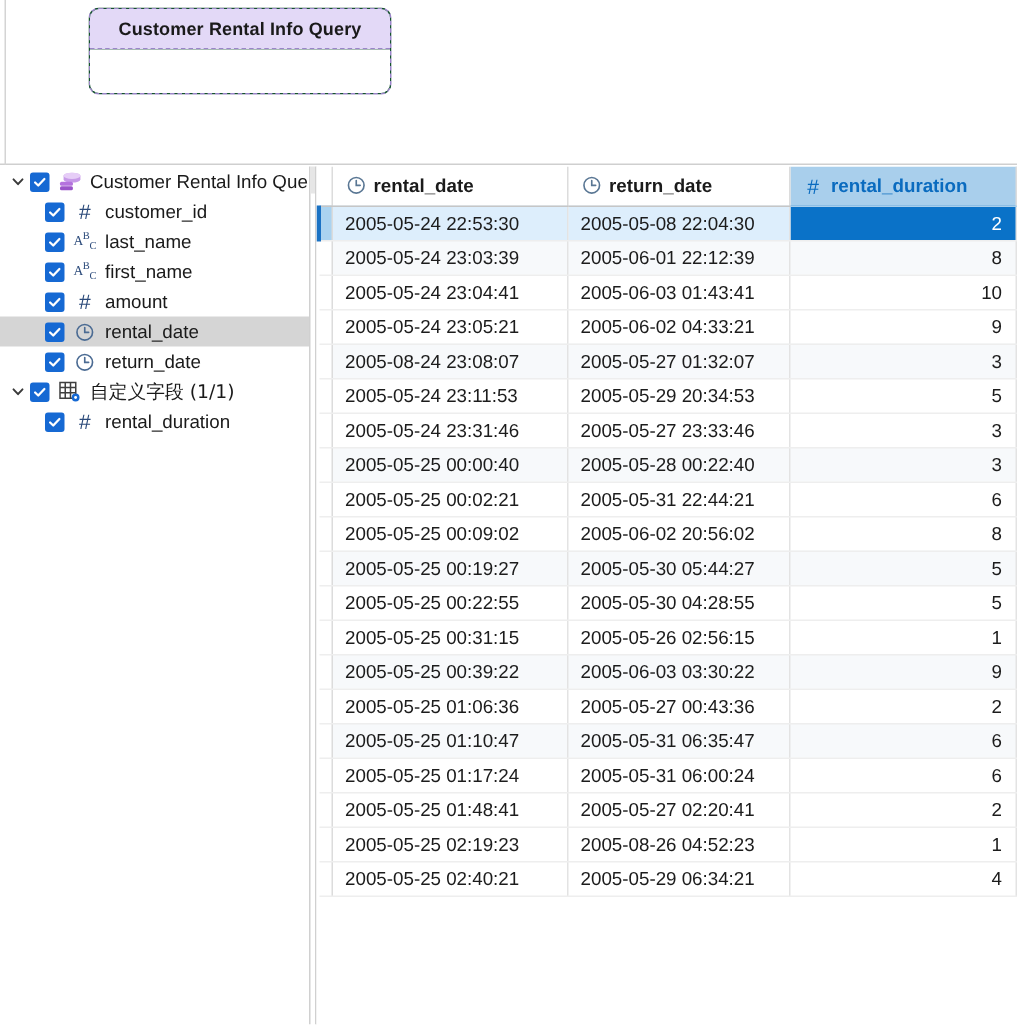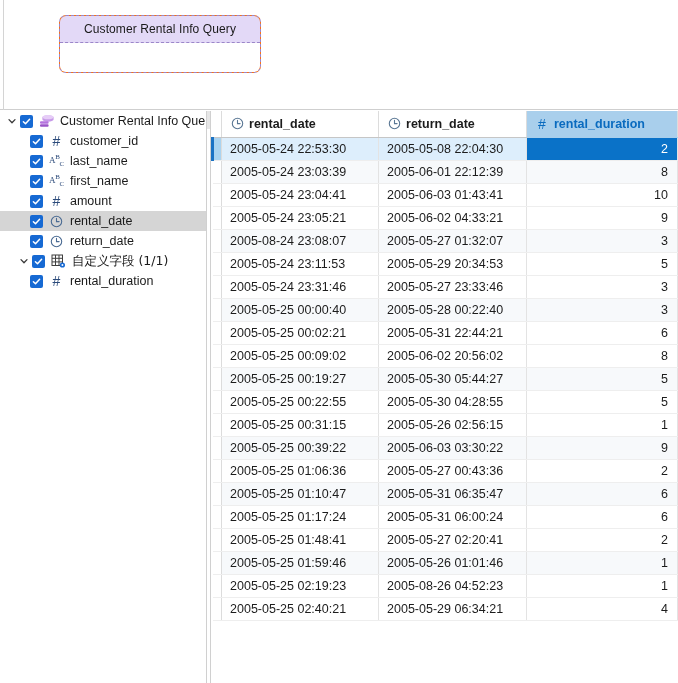--- a/index.html
+++ b/index.html
@@ -17,25 +17,26 @@
   #canvas {
     position: absolute; left: 0; top: 0; width: 678px; height: 110px;
     background: #ffffff;
     border-bottom: 1px solid #cfcfcf;
   }
   #canvas-left-rule {
     position: absolute; left: 3px; top: 0; width: 1px; height: 110px;
     background: #d4d4d4;
   }
   #entity-box {
-    position: absolute; left: 59px; top: 15px; width: 202px; height: 58px;
+    position: absolute; left: 59px; top: 5px; width: 202px; height: 58px;
     border: 1px dashed #9b86c9;
     border-radius: 7px;
-    background: #f97316;
+    background: #14532d;
     box-shadow: 0 0 0 1px rgba(255,255,255,0);
+    font-weight: bold;
   }
   #entity-header {
     height: 27px;
     background: #e3d9f7;
     border-bottom: 1px dashed #9b86c9;
     border-radius: 6px 6px 0 0;
     display: flex; align-items: center; justify-content: center;
   }
   #entity-title {
     font-size: 12px; color: #1a1a1a; letter-spacing: .1px;
@@ -268,21 +269,21 @@
         </span>
         <span class="ticon">
           <svg width="13" height="13" viewBox="0 0 13 13">
             <circle cx="6.5" cy="6.5" r="5.2" fill="none" stroke="#4b6b93" stroke-width="1.1"></circle>
             <path d="M6.5 3.4 V6.6 H9.1" fill="none" stroke="#4b6b93" stroke-width="1.1" stroke-linecap="round"></path>
           </svg>
         </span>
         <span class="tlabel">return_date</span>
       </div>
 
-      <div class="tree-row" style="padding-left:16px">
+      <div class="tree-row" style="padding-left:4px">
         <span class="twisty">
           <svg width="10" height="10" viewBox="0 0 10 10">
             <path d="M2 3.6 L5 6.8 L8 3.6" fill="none" stroke="#3a3a3a" stroke-width="1.3" stroke-linecap="round" stroke-linejoin="round"></path>
           </svg>
         </span>
         <span class="cbx">
           <svg width="9" height="9" viewBox="0 0 9 9">
               <path d="M1.4 4.7 L3.5 6.7 L7.6 2.3" fill="none" stroke="#fff" stroke-width="1.5" stroke-linecap="round" stroke-linejoin="round"></path>
             </svg>
         </span>
@@ -463,26 +464,20 @@
               <td>2005-05-25 01:17:24</td>
               <td>2005-05-31 06:00:24</td>
               <td class="num">6</td>
             </tr>
             <tr>
               <td class="rowhdr"></td>
               <td>2005-05-25 01:48:41</td>
               <td>2005-05-27 02:20:41</td>
               <td class="num">2</td>
             </tr>
-            <tr class="alt">
-              <td class="rowhdr"></td>
-              <td>2005-05-25 01:59:46</td>
-              <td>2005-05-26 01:01:46</td>
-              <td class="num">1</td>
-            </tr>
             <tr>
               <td class="rowhdr"></td>
               <td>2005-05-25 02:19:23</td>
               <td>2005-08-26 04:52:23</td>
               <td class="num">1</td>
             </tr>
             <tr>
               <td class="rowhdr"></td>
               <td>2005-05-25 02:40:21</td>
               <td>2005-05-29 06:34:21</td>

